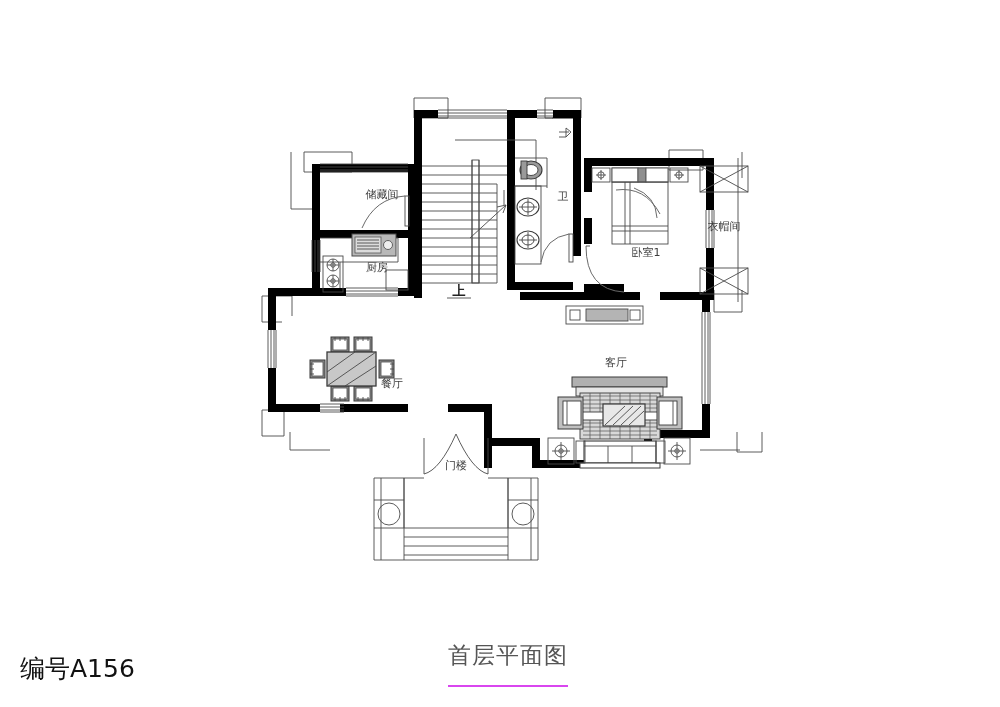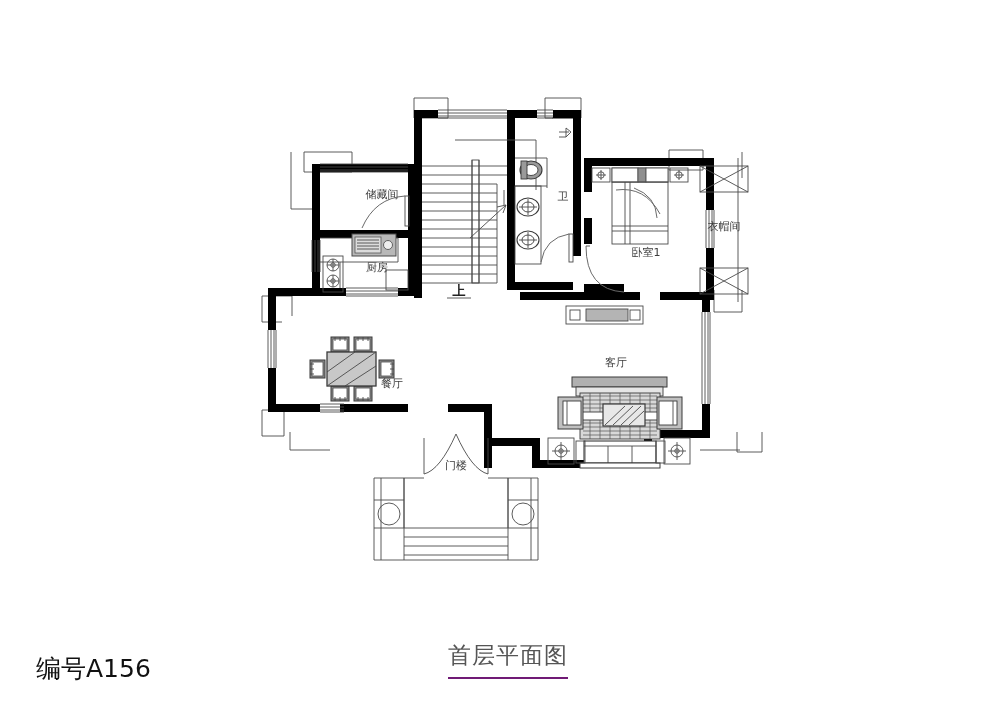--- a/index.html
+++ b/index.html
@@ -44,22 +44,22 @@
     font-weight: bold;
     fill: #222222;
     text-anchor: middle;
   }
   .title-text {
     position: absolute;
     font-family: "DejaVu Sans", "Liberation Serif", serif;
     font-size: 23px;
     color: #555555;
     letter-spacing: 1px;
-    border-bottom: 2px solid #701a75;
-    padding-bottom: 6px;
+    border-bottom: 2px solid #d946ef;
+    padding-bottom: 14px;
     white-space: nowrap;
   }
   .sheet-code {
     position: absolute;
     font-family: "DejaVu Sans", "Liberation Serif", serif;
     font-size: 25px;
     color: #111111;
     white-space: nowrap;
   }
 </style>
@@ -581,15 +581,15 @@
     <text class="roomlabel" x="724" y="227">衣帽间</text>
     <text class="roomlabel" x="392" y="384">餐厅</text>
     <text class="roomlabel" x="616" y="363">客厅</text>
     <text class="roomlabel" x="456" y="466">门楼</text>
   </g>
 
 </svg>
 
 <div class="title-text" style="left:448px; top:640px;">首层平面图</div>
 
-<div class="sheet-code" style="left:36px; top:652px;">编号A156</div>
+<div class="sheet-code" style="left:20px; top:652px;">编号A156</div>
 
 </div>
 
 </body></html>

